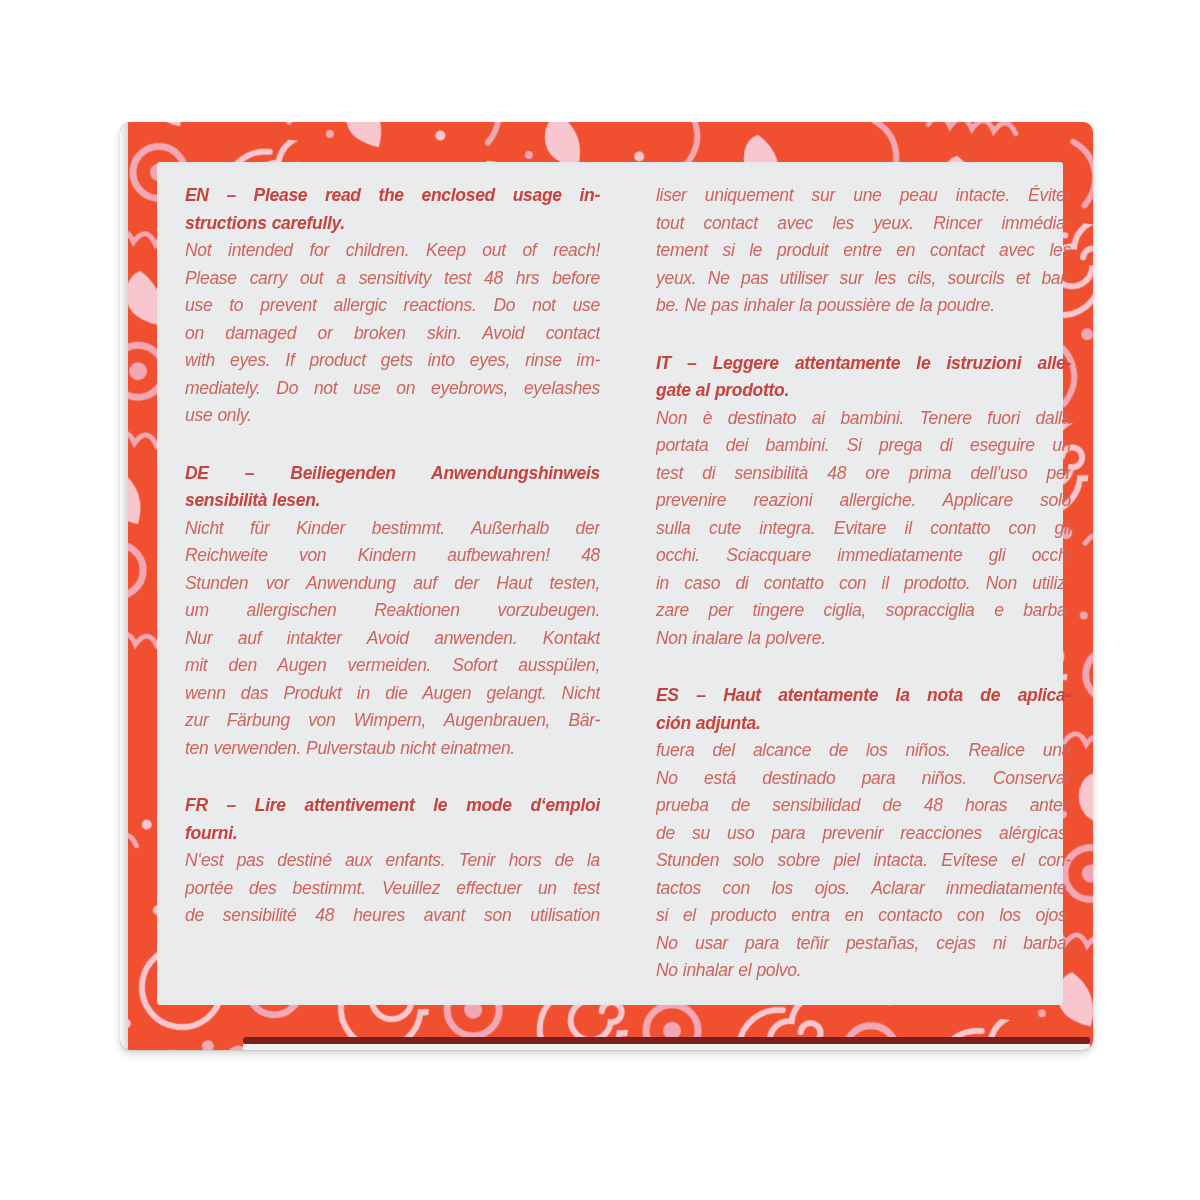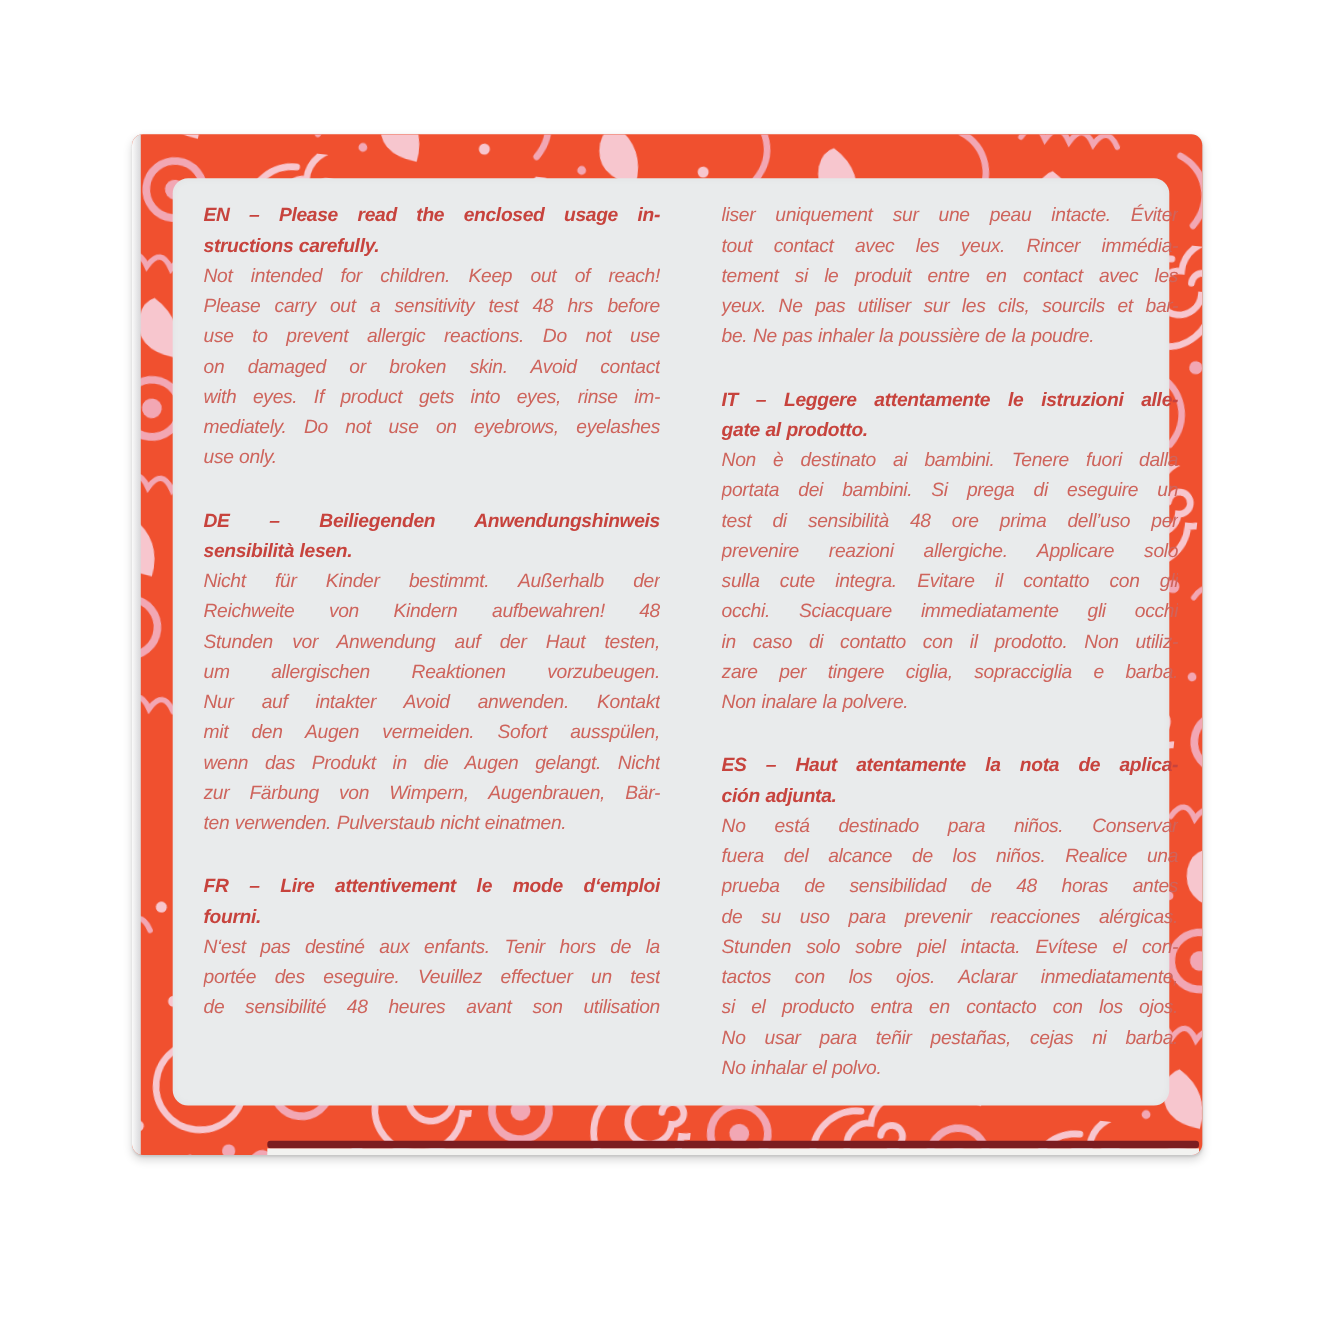--- a/index.html
+++ b/index.html
@@ -38,21 +38,21 @@
     position:absolute;left:123px;right:3px;top:915px;height:7px;
     background:var(--seam);border-radius:3px;
   }
   .seam-light{
     position:absolute;left:123px;right:3px;top:922px;height:6px;
     background:#f2f2f0;
   }
   .panel{
     position:absolute;left:37px;top:40px;width:906px;height:843px;
     background:var(--panel);
-    border-radius:14px;
+    border-radius:3px;
     box-shadow:inset 0 0 8px rgba(0,0,0,.04);
     display:flex;gap:56px;
     padding:20px 21px 0 28px;
     box-sizing:border-box;
   }
   .col{width:415px;flex:0 0 415px;}
   .section + .section{margin-top:30px;}
   .line{
     height:27.5px;line-height:27.5px;
     font-size:17.5px;font-style:italic;
@@ -121,21 +121,21 @@
             <div class="line">Nur auf intakter Avoid anwenden. Kontakt</div>
             <div class="line">mit den Augen vermeiden. Sofort ausspülen,</div>
             <div class="line">wenn das Produkt in die Augen gelangt. Nicht</div>
             <div class="line">zur Färbung von Wimpern, Augenbrauen, Bär-</div>
             <div class="line end">ten verwenden. Pulverstaub nicht einatmen.</div>
           </div>
           <div class="section">
             <div class="line head">FR – Lire attentivement le mode d‘emploi</div>
             <div class="line head end">fourni.</div>
             <div class="line">N‘est pas destiné aux enfants. Tenir hors de la</div>
-            <div class="line">portée des eseguire. Veuillez effectuer un test</div>
+            <div class="line">portée des bestimmt. Veuillez effectuer un test</div>
             <div class="line">de sensibilité 48 heures avant son utilisation</div>
           </div>
         </div>
       <div class="col">
           <div class="section">
             <div class="line">liser uniquement sur une peau intacte. Éviter</div>
             <div class="line">tout contact avec les yeux. Rincer immédia-</div>
             <div class="line">tement si le produit entre en contact avec les</div>
             <div class="line">yeux. Ne pas utiliser sur les cils, sourcils et bar-</div>
             <div class="line end">be. Ne pas inhaler la poussière de la poudre.</div>
@@ -149,22 +149,22 @@
             <div class="line">prevenire reazioni allergiche. Applicare solo</div>
             <div class="line">sulla cute integra. Evitare il contatto con gli</div>
             <div class="line">occhi. Sciacquare immediatamente gli occhi</div>
             <div class="line">in caso di contatto con il prodotto. Non utiliz-</div>
             <div class="line">zare per tingere ciglia, sopracciglia e barba.</div>
             <div class="line end">Non inalare la polvere.</div>
           </div>
           <div class="section">
             <div class="line head">ES – Haut atentamente la nota de aplica-</div>
             <div class="line head end">ción adjunta.</div>
+            <div class="line">fuera del alcance de los niños. Realice una</div>
             <div class="line">No está destinado para niños. Conservar</div>
-            <div class="line">fuera del alcance de los niños. Realice una</div>
             <div class="line">prueba de sensibilidad de 48 horas antes</div>
             <div class="line">de su uso para prevenir reacciones alérgicas.</div>
             <div class="line">Stunden solo sobre piel intacta. Evítese el con-</div>
             <div class="line">tactos con los ojos. Aclarar inmediatamente,</div>
             <div class="line">si el producto entra en contacto con los ojos.</div>
             <div class="line">No usar para teñir pestañas, cejas ni barba.</div>
             <div class="line end">No inhalar el polvo.</div>
           </div>
         </div>
     </div>

